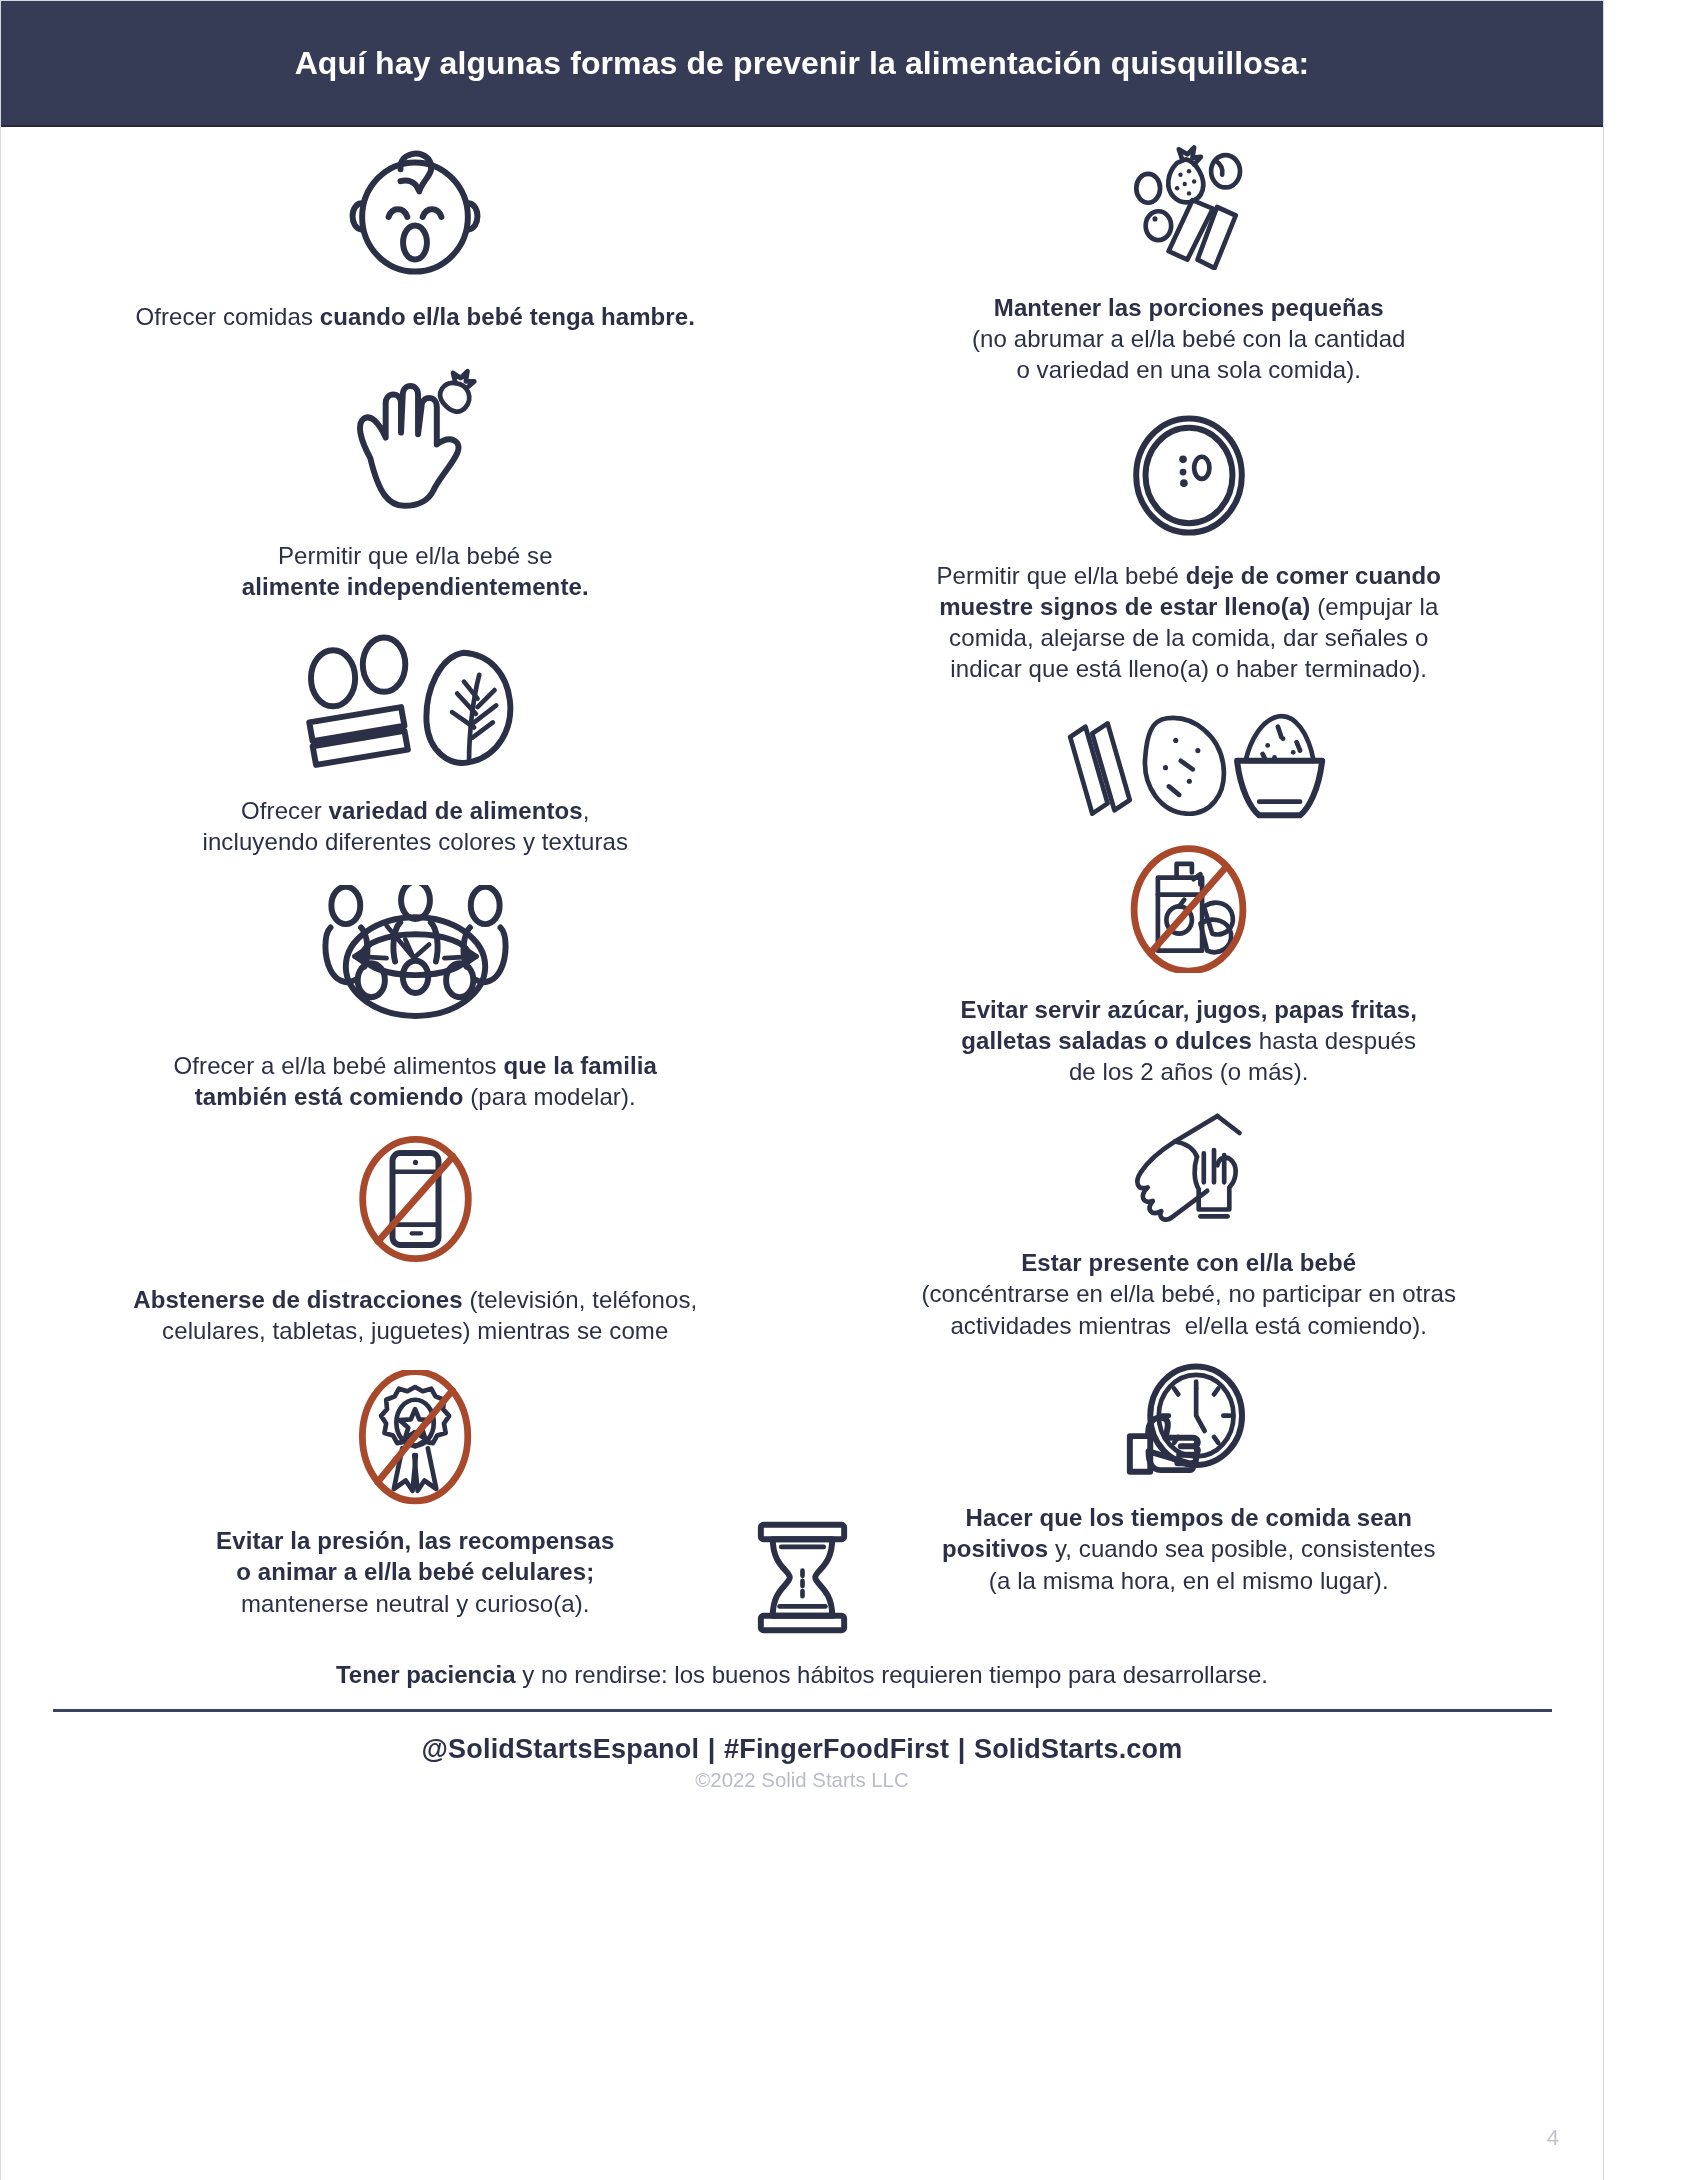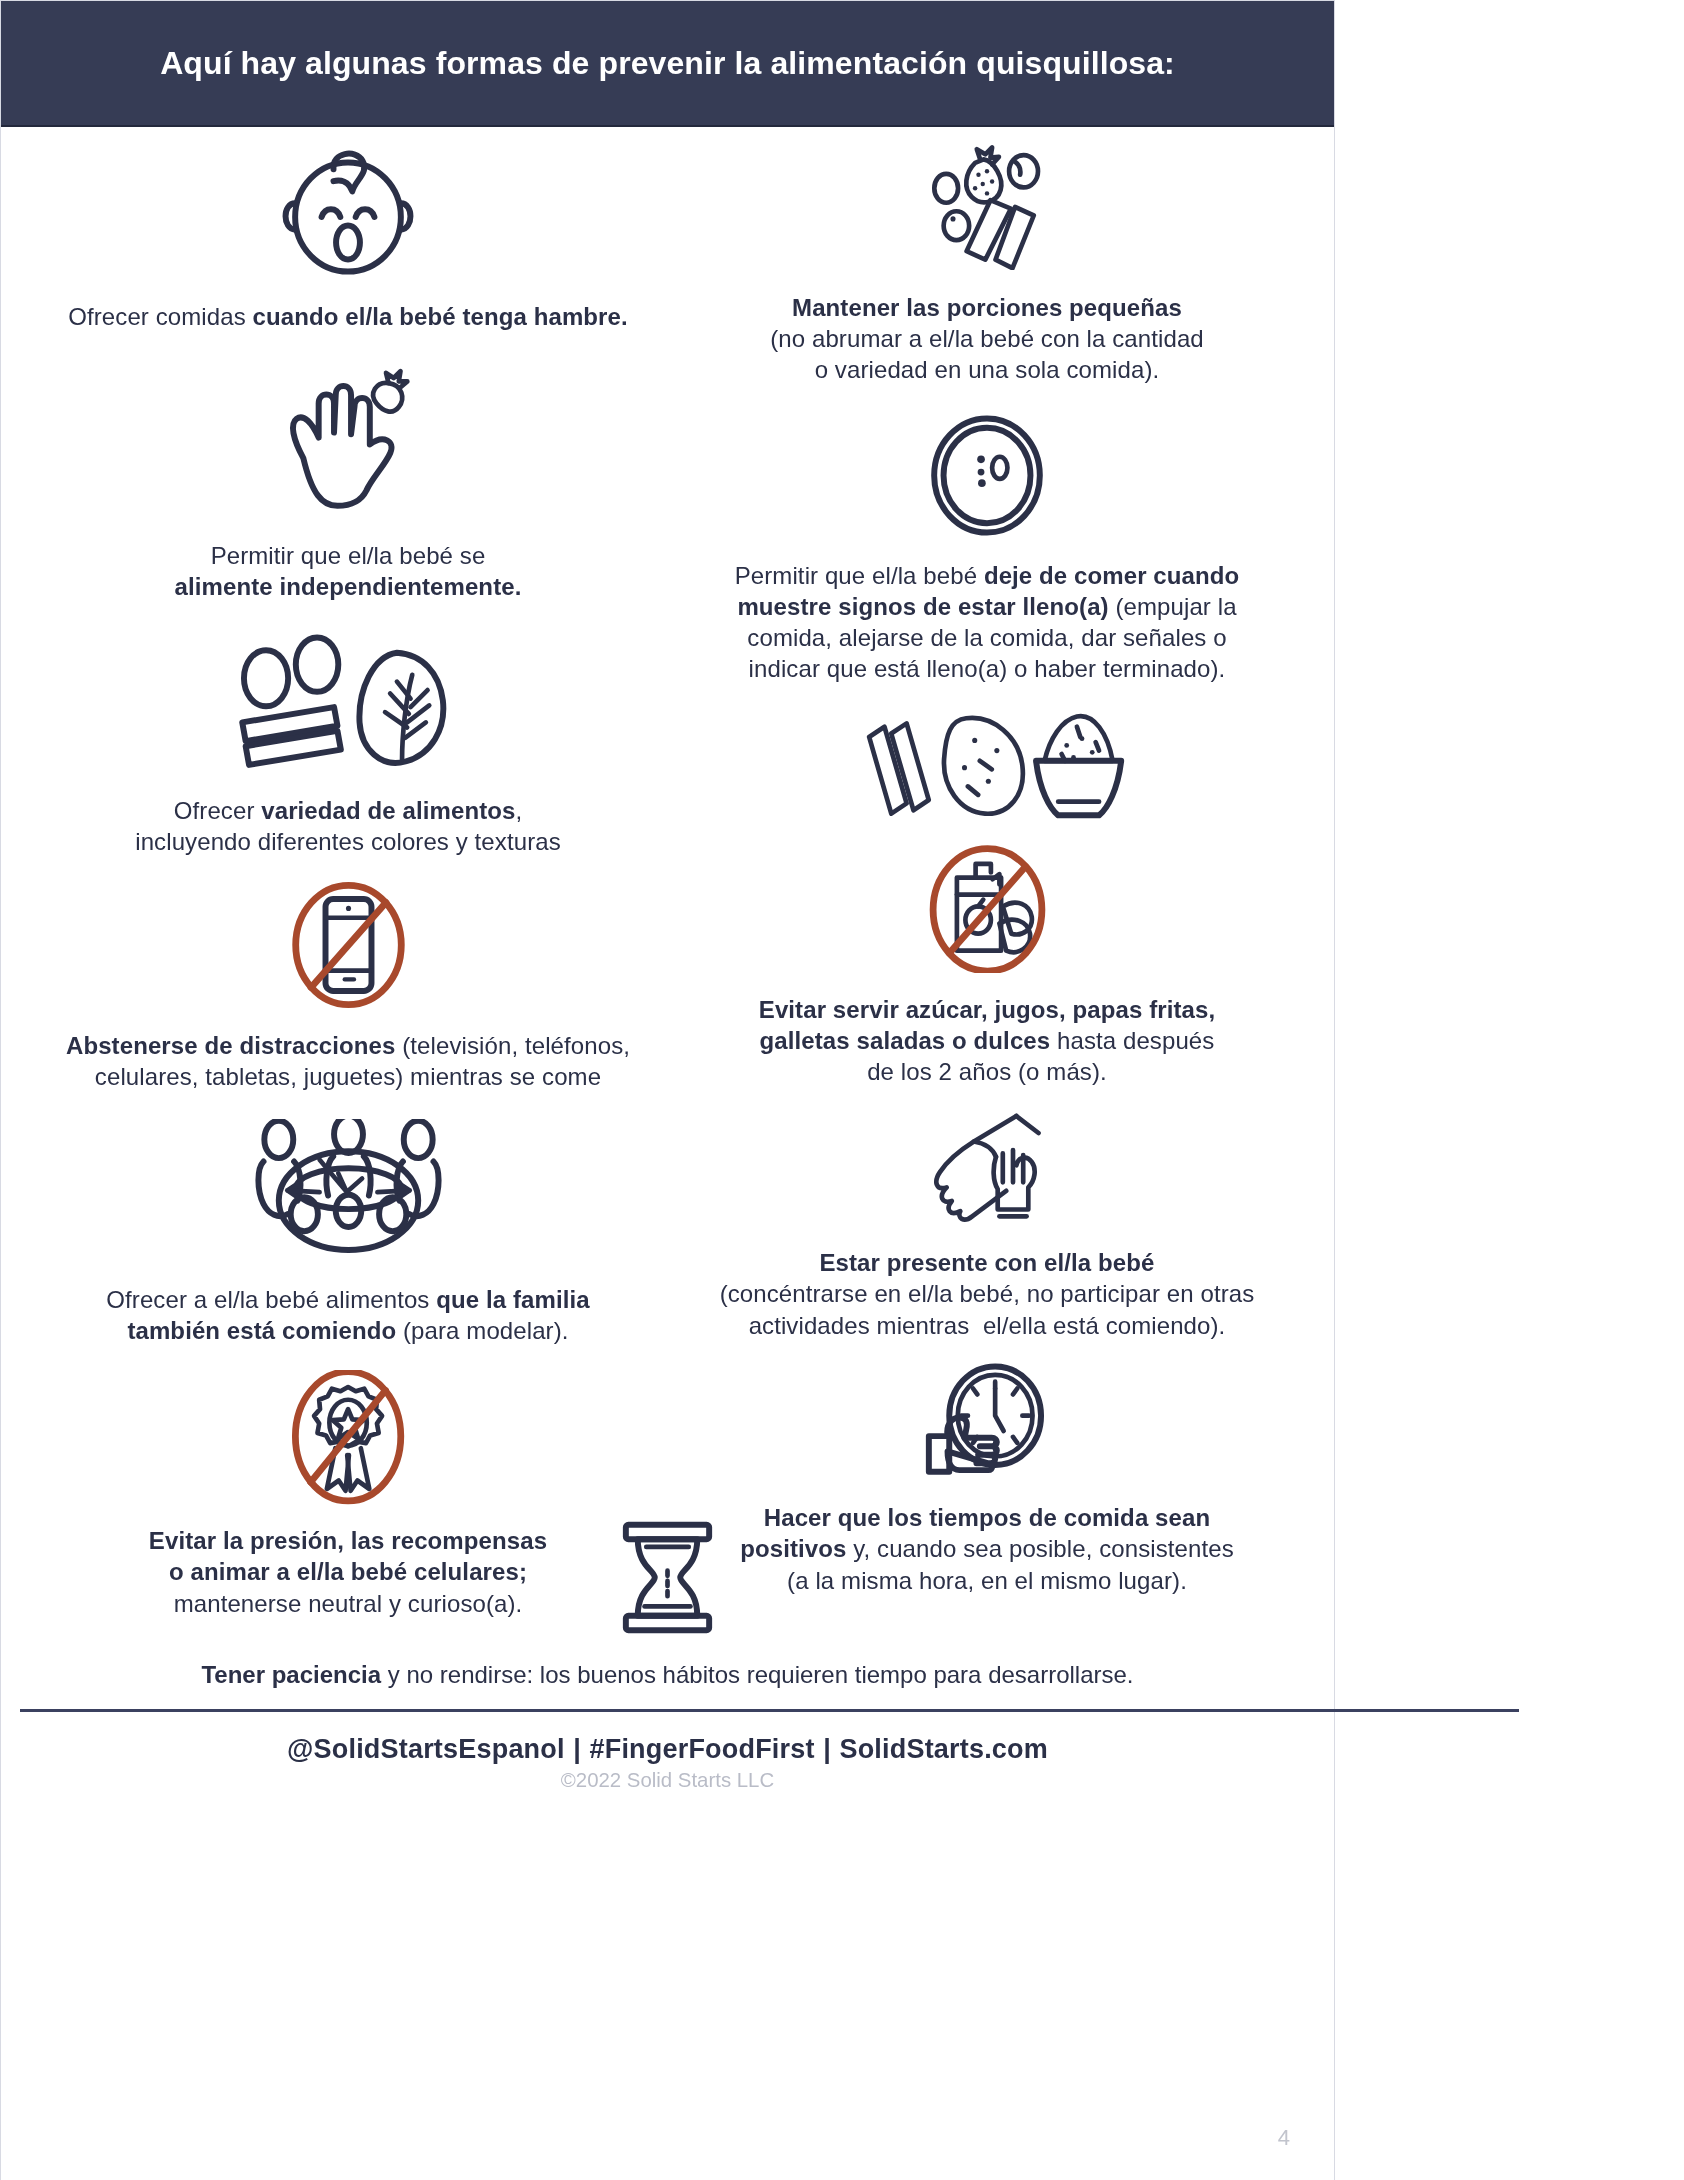--- a/index.html
+++ b/index.html
@@ -4,21 +4,21 @@
 <style>
   html,body{margin:0;padding:0;}
   body{
     width:1685px;height:2181px;
     background:#ffffff;
     font-family:"Liberation Sans", sans-serif;
     color:#2b3047;
     overflow:hidden;
   }
   .page{
-    position:relative;width:1335px;height:2181px;
+    position:relative;width:1604px;height:2181px;
     box-sizing:border-box;
     border:1.7px solid #d8dae3;
     background:#fff;
     display:flex;flex-direction:column;
   }
   
   .header{
     background:#363c55;
     height:124px;
     flex:0 0 124px;
@@ -158,37 +158,20 @@
               <path class="ln" d="M222 22 C252 24 272 46 276 78 C280 112 262 142 232 150
                                    C204 158 180 136 178 104 C176 66 194 26 222 22 Z"></path>
               <path class="ln-thin" d="M228 148 C228 120 232 78 240 48"></path>
               <path class="ln-thin" d="M234 110 L208 92 M236 94 L214 70 M238 76 L222 56
                                        M232 122 L256 104 M234 104 L260 84 M238 86 L258 66"></path>
             </svg>
           </div>
           <div class="tip-text" style="margin-top:25.6px;">
             <div>Ofrecer <b>variedad de alimentos</b>,</div>
             <div>incluyendo diferentes colores y texturas</div>
-          </div>
-        </div>
-
-        <div class="tip" style="margin-top:24px;">
-          <div class="tip-icon" style="height:126px;">
-            <svg width="145" height="126" viewBox="0 0 170 148">
-              <rect class="ln" x="58" y="20" width="54" height="108" rx="9"></rect>
-              <path class="ln-thin" d="M58 42 L112 42 M58 104 L112 104"></path>
-              <rect class="dot" x="78" y="112" width="16" height="5" rx="2.5"></rect>
-              <circle class="dot" cx="85" cy="31" r="3"></circle>
-              <ellipse class="ban" cx="85" cy="74" rx="62" ry="70"></ellipse>
-              <path class="ban" d="M41 124 L129 24"></path>
-            </svg>
-          </div>
-          <div class="tip-text" style="margin-top:22px;">
-            <div><b>Abstenerse de distracciones</b> (televisión, teléfonos,</div>
-            <div>celulares, tabletas, juguetes) mientras se come</div>
           </div>
         </div>
 
         <div class="tip" style="margin-top:27px;">
           <div class="tip-icon" style="height:136px;">
             <svg width="221" height="136" viewBox="0 0 260 160">
               <ellipse class="ln" cx="130" cy="96" rx="82" ry="58"></ellipse>
               <ellipse class="ln" cx="130" cy="82" rx="62" ry="24"></ellipse>
               <ellipse class="ln" cx="48" cy="24" rx="17" ry="22"></ellipse>
               <ellipse class="ln" cx="130" cy="18" rx="17" ry="22"></ellipse>
@@ -207,20 +190,37 @@
               <path class="ln-thin" d="M202 84 L164 86 M202 84 L190 76 M202 84 L190 92"></path>
             </svg>
           </div>
           <div class="tip-text" style="margin-top:29px;">
             <div>Ofrecer a el/la bebé alimentos <b>que la familia</b></div>
             <div><b>también está comiendo</b> (para modelar).</div>
           </div>
         </div>
 
         <div class="tip" style="margin-top:24px;">
+          <div class="tip-icon" style="height:126px;">
+            <svg width="145" height="126" viewBox="0 0 170 148">
+              <rect class="ln" x="58" y="20" width="54" height="108" rx="9"></rect>
+              <path class="ln-thin" d="M58 42 L112 42 M58 104 L112 104"></path>
+              <rect class="dot" x="78" y="112" width="16" height="5" rx="2.5"></rect>
+              <circle class="dot" cx="85" cy="31" r="3"></circle>
+              <ellipse class="ban" cx="85" cy="74" rx="62" ry="70"></ellipse>
+              <path class="ban" d="M41 124 L129 24"></path>
+            </svg>
+          </div>
+          <div class="tip-text" style="margin-top:22px;">
+            <div><b>Abstenerse de distracciones</b> (televisión, teléfonos,</div>
+            <div>celulares, tabletas, juguetes) mientras se come</div>
+          </div>
+        </div>
+
+        <div class="tip" style="margin-top:24px;">
           <div class="tip-icon" style="height:136px;">
             <svg width="149" height="136" viewBox="0 0 175 160">
               <path class="ln-thin" d="M87 20 l9 5 10 -3 5 9 10 4 -1 11 7 8 -6 9 2 11 -10 3 -5 9 -11 -2 -10 6 -10 -6 -11 2 -5 -9 -10 -3 2 -11 -6 -9 7 -8 -1 -11 10 -4 5 -9 10 3 Z"></path>
               <ellipse class="ln-thin" cx="87" cy="62" rx="22" ry="27"></ellipse>
               <path class="ln-thin" d="M87 46 l5 12 13 1 -10 9 4 13 -12 -8 -12 8 4 -13 -10 -9 13 -1 Z"></path>
               <path class="ln-thin" d="M72 92 L62 140 L76 130 L84 142 L88 100"></path>
               <path class="ln-thin" d="M102 92 L112 140 L98 130 L90 142 L86 100"></path>
               <ellipse class="ban" cx="87" cy="78" rx="62" ry="76"></ellipse>
               <path class="ban" d="M43 132 L131 24"></path>
             </svg>

